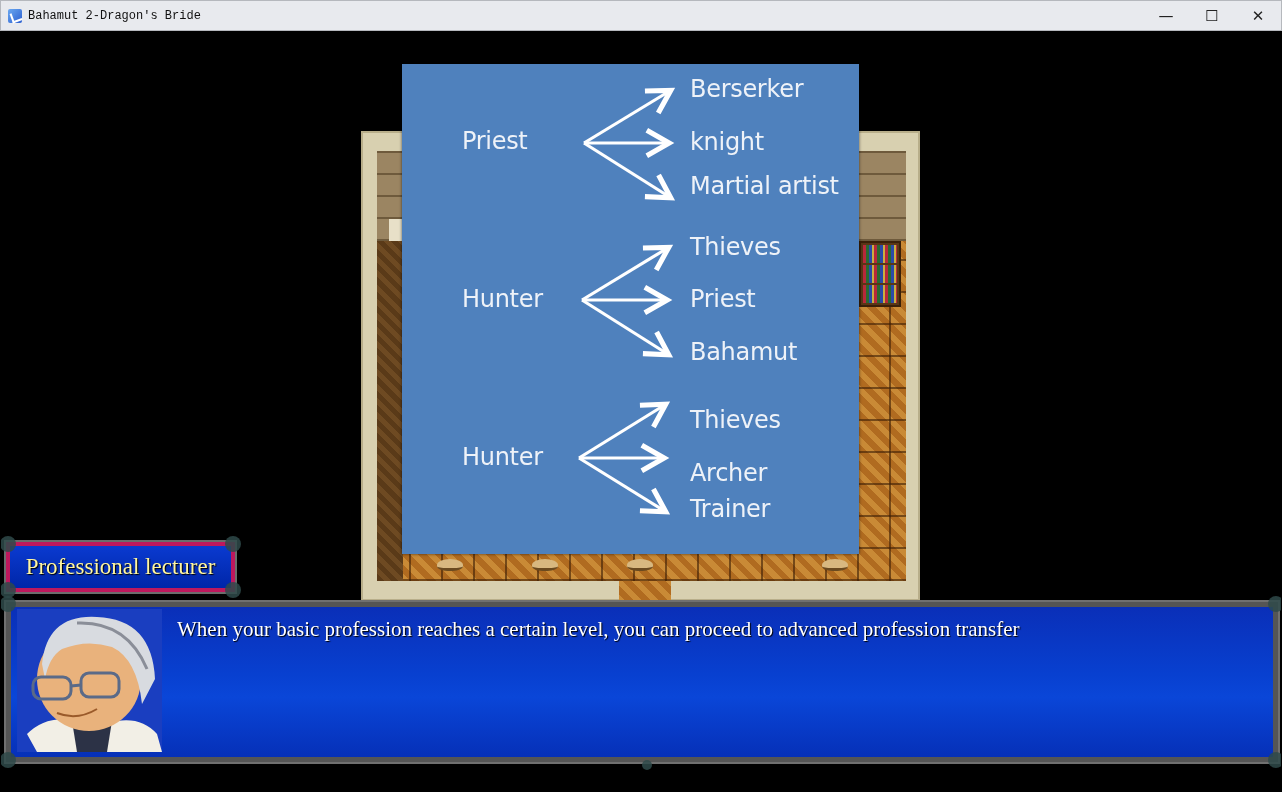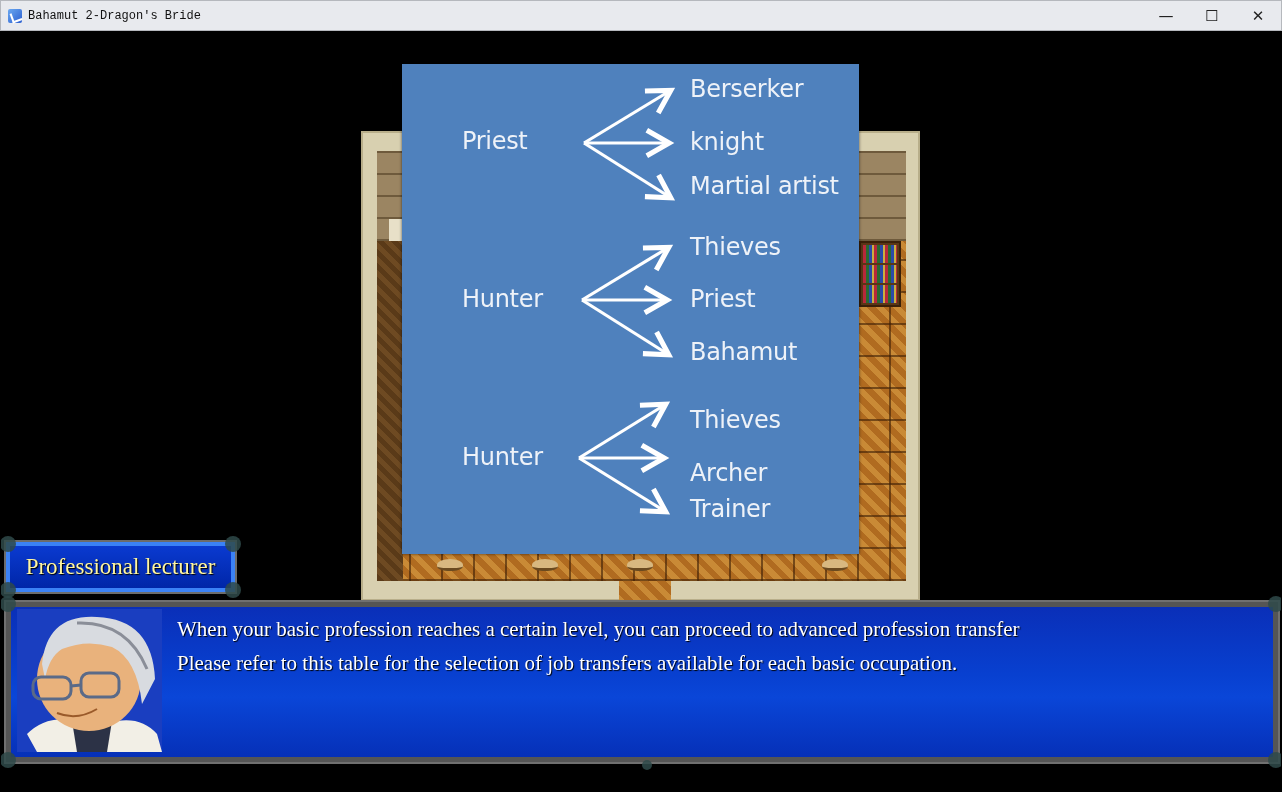--- a/index.html
+++ b/index.html
@@ -28,21 +28,21 @@
   .note { position:absolute; left:12px; top:68px; width:14px; height:30px; background:#e8e0c8; }
   .door-gap { position:absolute; left:256px; top:448px; width:52px; height:30px; background: repeating-linear-gradient(45deg,#b06b20 0 6px,#c98a36 6px 12px); }
   .stool { position:absolute; top:408px; width:26px; height:12px; background:#d8b880; border-radius:50% 50% 40% 40%; border-bottom:3px solid #6a4a20; }
 
   
   .chart-panel { position:absolute; left:401px; top:33px; width:457px; height:490px; background:#4f81bd; box-shadow:0 0 3px rgba(0,0,0,.6); }
   .chart-panel svg { position:absolute; left:0; top:0; }
   .base-label, .adv-label { position:absolute; color:#eef2f8; font-family:"DejaVu Sans", sans-serif; font-size:24px; line-height:28px; white-space:nowrap; letter-spacing:-0.3px; }
 
   
-  .name-box { position:absolute; left:3px; top:509px; width:233px; height:54px; background:#3b82f6; border:2px solid #6c6c6c; padding:4px; }
+  .name-box { position:absolute; left:3px; top:509px; width:233px; height:54px; background:#be185d; border:2px solid #6c6c6c; padding:4px; }
   .name-inner { width:100%; height:100%; background:linear-gradient(180deg,#0a3ad0,#0026a8); display:flex; align-items:center; justify-content:center; }
   .name-text { color:#fff6a0; font-family:"Liberation Serif", serif; font-size:23px; text-shadow:1px 1px 1px #000; }
 
   
   .msg-box { position:absolute; left:3px; top:569px; width:1276px; height:164px; background:#555; border:2px solid #707070; padding:5px; }
   .msg-inner { position:relative; width:100%; height:100%; background:linear-gradient(180deg,#0a2fb8 0%,#0840d0 45%,#0a46d8 60%,#0630b8 100%); }
   .portrait { position:absolute; left:6px; top:2px; width:145px; height:143px; background:#1a3ec0; overflow:hidden; }
   .msg-line { position:absolute; left:166px; color:#fff; font-family:Liberation Serif, serif; font-size:21px; text-shadow:1px 1px 1px #000; white-space:nowrap; }
   .vine { position:absolute; width:16px; height:16px; border-radius:50%; background:#2f4a4a; opacity:.85; }
 </style>
@@ -140,21 +140,20 @@
           <ellipse cx="72" cy="70" rx="52" ry="52" fill="#e9b27c"></ellipse>
           <path d="M25,55 Q30,5 80,8 Q135,10 138,70 L125,95 Q120,50 95,38 Q70,30 45,40 Q32,48 28,70 Z" fill="#d8dbe0"></path>
           <path d="M60,14 Q110,12 130,60" stroke="#8a8e98" stroke-width="3" fill="none"></path>
           <rect x="16" y="68" width="38" height="22" rx="8" fill="none" stroke="#5a6a88" stroke-width="3"></rect>
           <rect x="64" y="64" width="38" height="24" rx="8" fill="none" stroke="#5a6a88" stroke-width="3"></rect>
           <line x1="54" y1="77" x2="64" y2="76" stroke="#5a6a88" stroke-width="3"></line>
           <path d="M40,104 Q60,112 80,100" stroke="#9a5a2a" stroke-width="2" fill="none"></path>
         </svg>
       </div>
       <div class="msg-line" style="top:10px">When your basic profession reaches a certain level, you can proceed to advanced profession transfer</div>
-      <div class="msg-line" style="top:44px">Please refer to this table for the selection of job transfers available for each basic occupation.</div>
     </div>
     <div class="vine" style="left:-6px;top:-6px"></div>
     <div class="vine" style="right:-6px;top:-6px"></div>
     <div class="vine" style="left:-6px;bottom:-6px"></div>
     <div class="vine" style="right:-6px;bottom:-6px"></div>
     <div class="vine" style="left:636px;bottom:-8px;width:10px;height:10px"></div>
   </div>
 
 </div>
 

